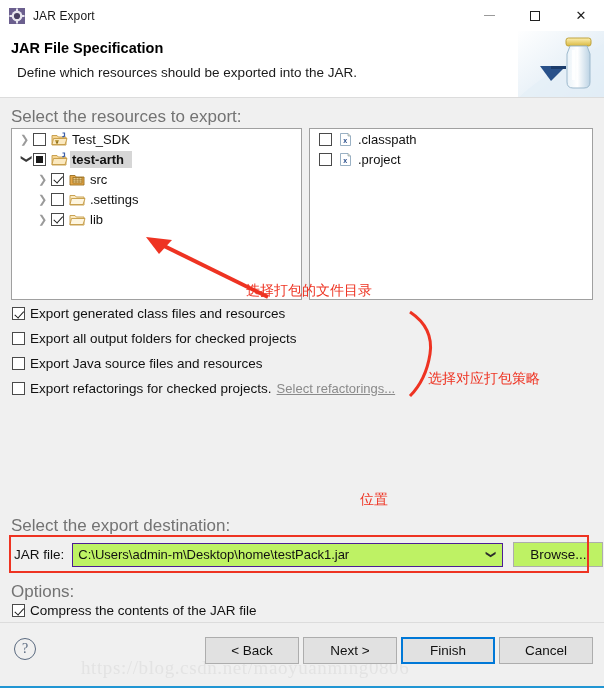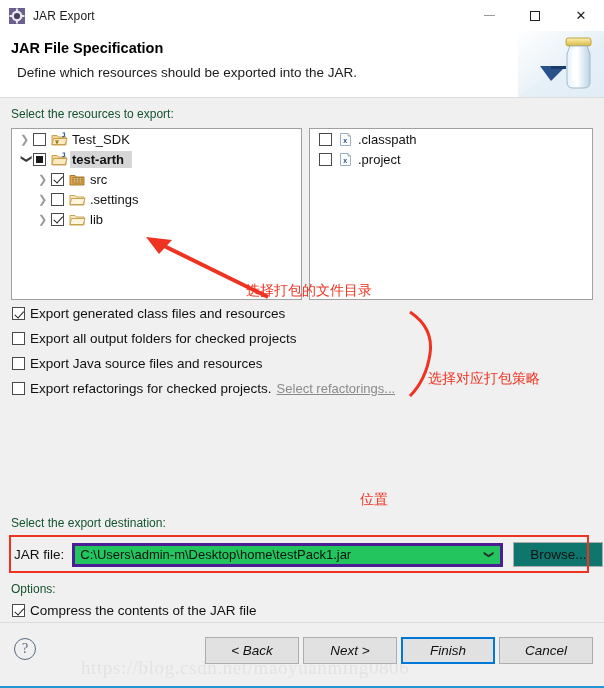--- a/index.html
+++ b/index.html
@@ -93,22 +93,22 @@
     width: 86px; height: 70px;
   }
 
   
   .body-area {
     position: relative;
     height: 555px;
     background: #f0f0f0;
   }
   .lbl {
-    font-size: 12px;
-    color: #14532d;
+    font-size: 17px;
+    color: #737373;
   }
   .label-resources {
     position: absolute;
     left: 11px; top: 9px;
   }
   .trees {
     position: absolute;
     left: 11px; top: 30px;
     width: 582px; height: 172px;
     display: flex;
@@ -213,22 +213,22 @@
     align-items: center;
   }
   .jar-label {
     font-size: 13.5px;
     margin-right: 8px;
     color: #111;
   }
   .combo {
     width: 431px;
     height: 24px;
-    background: #22c55e;
-    border: 3px solid #4c1d95;
+    background: #bef264;
+    border: 1px solid #4c1d95;
     box-sizing: border-box;
     display: flex;
     align-items: center;
     position: relative;
     text-align: right;
   }
   .combo-value {
     font-size: 13px;
     padding-left: 5px;
     color: #111;
@@ -238,21 +238,21 @@
   .combo-arrow {
     position: absolute;
     right: 7px;
     font-size: 10px;
     color: #2b2b2b;
   }
   .browse-btn {
     margin-left: 10px;
     width: 90px;
     height: 25px;
-    background: #0f766e;
+    background: #bef264;
     border: 1px solid #adadad;
     box-sizing: border-box;
     font-size: 13.5px;
     color: #111;
     display: flex;
     align-items: center;
     justify-content: center;
   }
   .label-options {
     position: absolute;
@@ -312,21 +312,20 @@
     display: flex;
     align-items: center;
     justify-content: center;
     font-family: "Liberation Serif", serif;
   }
   .btn-bar {
     position: absolute;
     right: 11px; top: 14px;
     display: flex;
     gap: 4px;
-    font-style: italic;
   }
   .btn {
     width: 94px;
     height: 27px;
     background: #e1e1e1;
     border: 1px solid #adadad;
     box-sizing: border-box;
     font-size: 13.5px;
     color: #111;
     display: flex;

